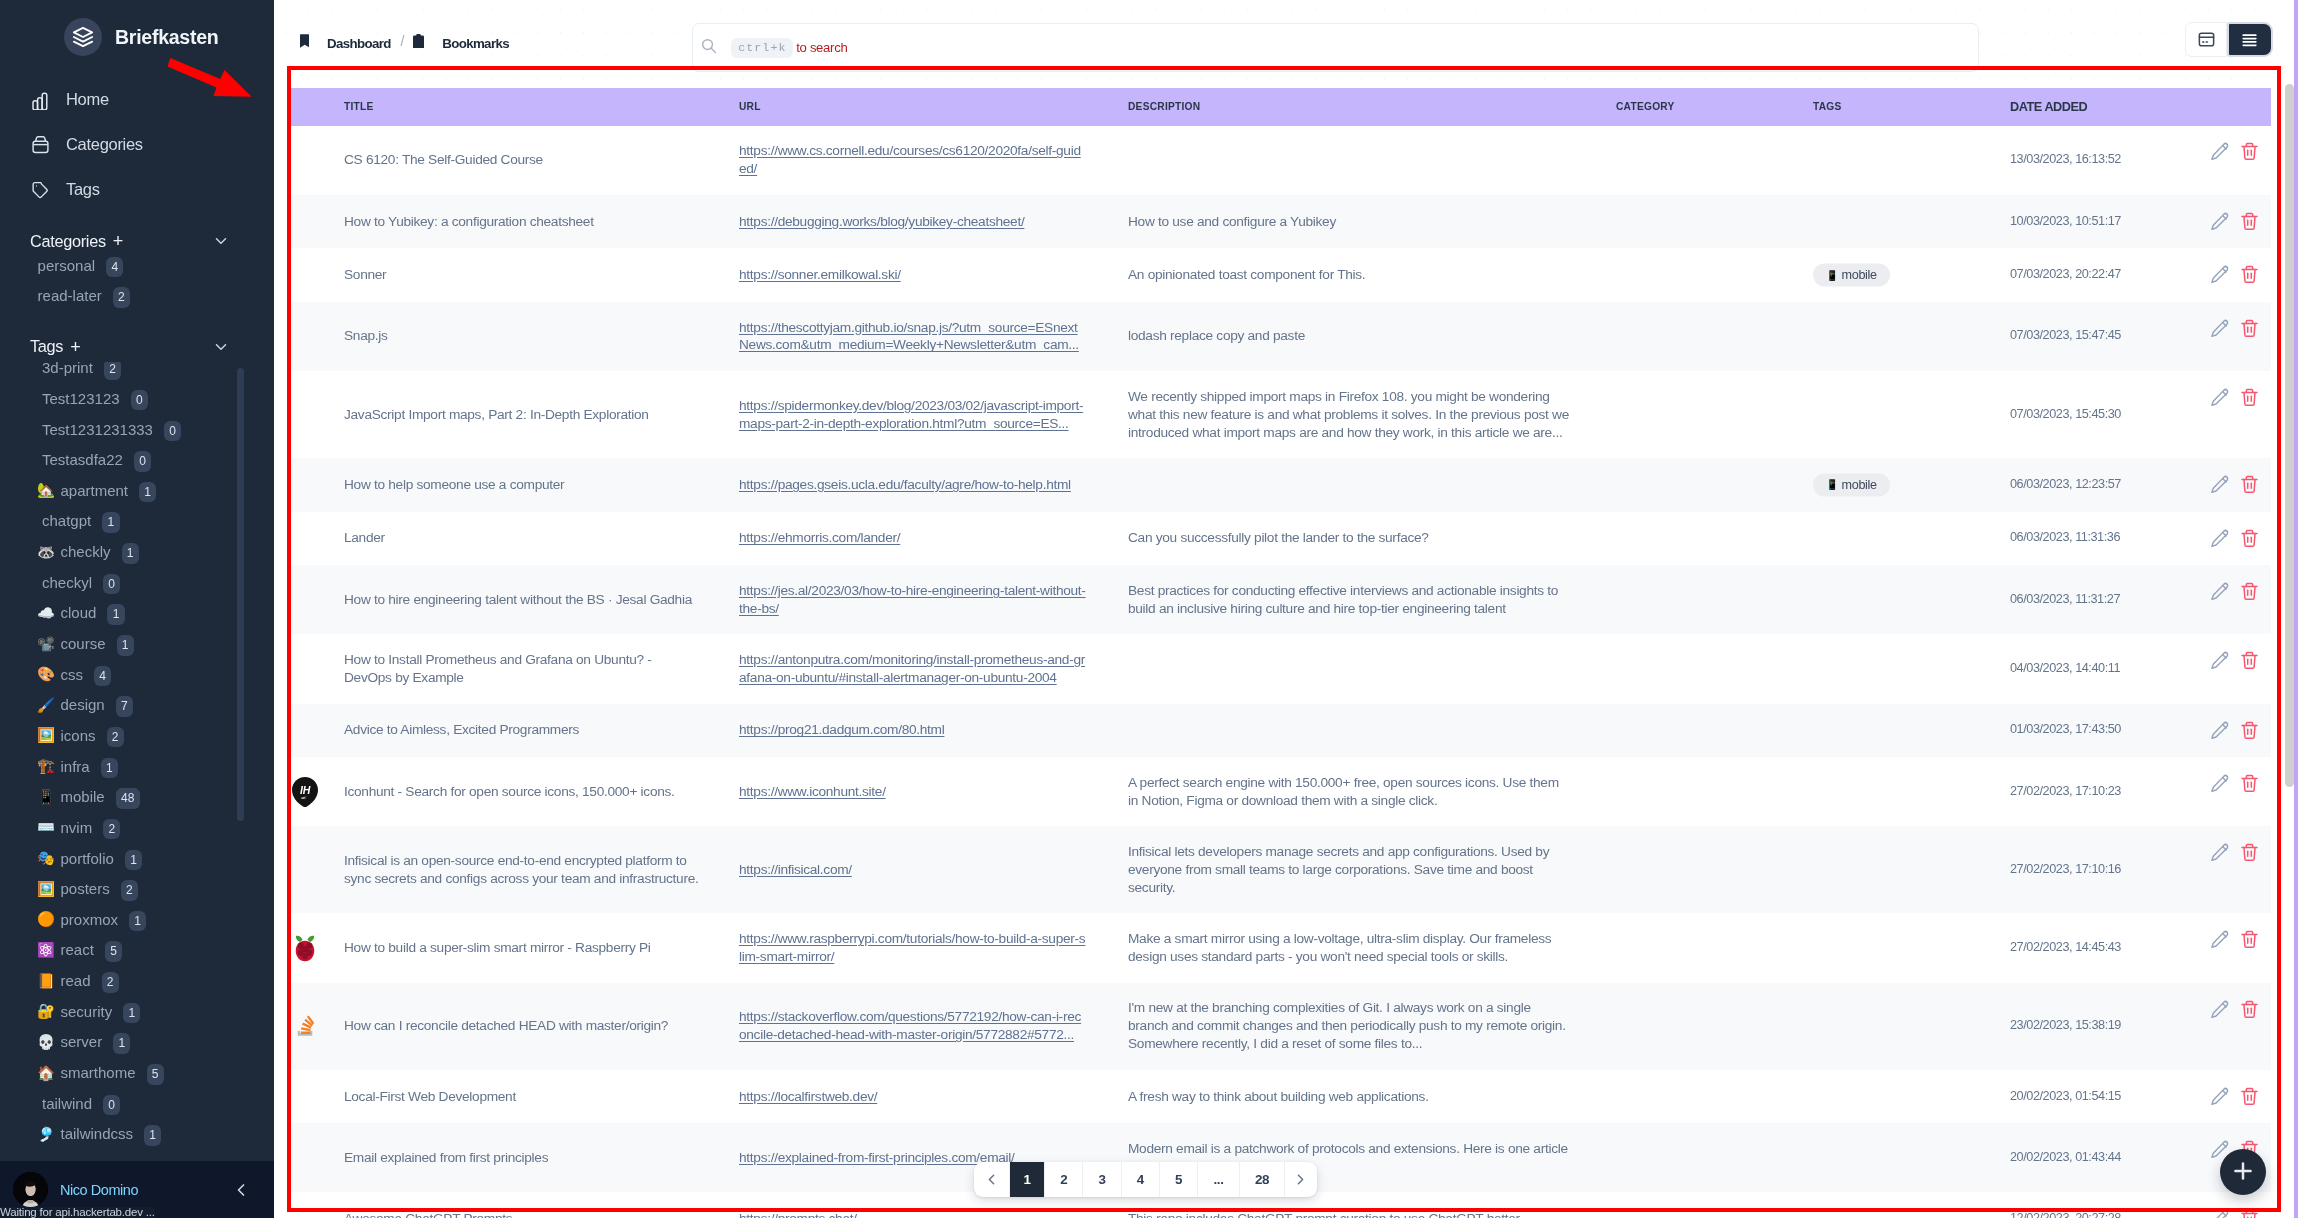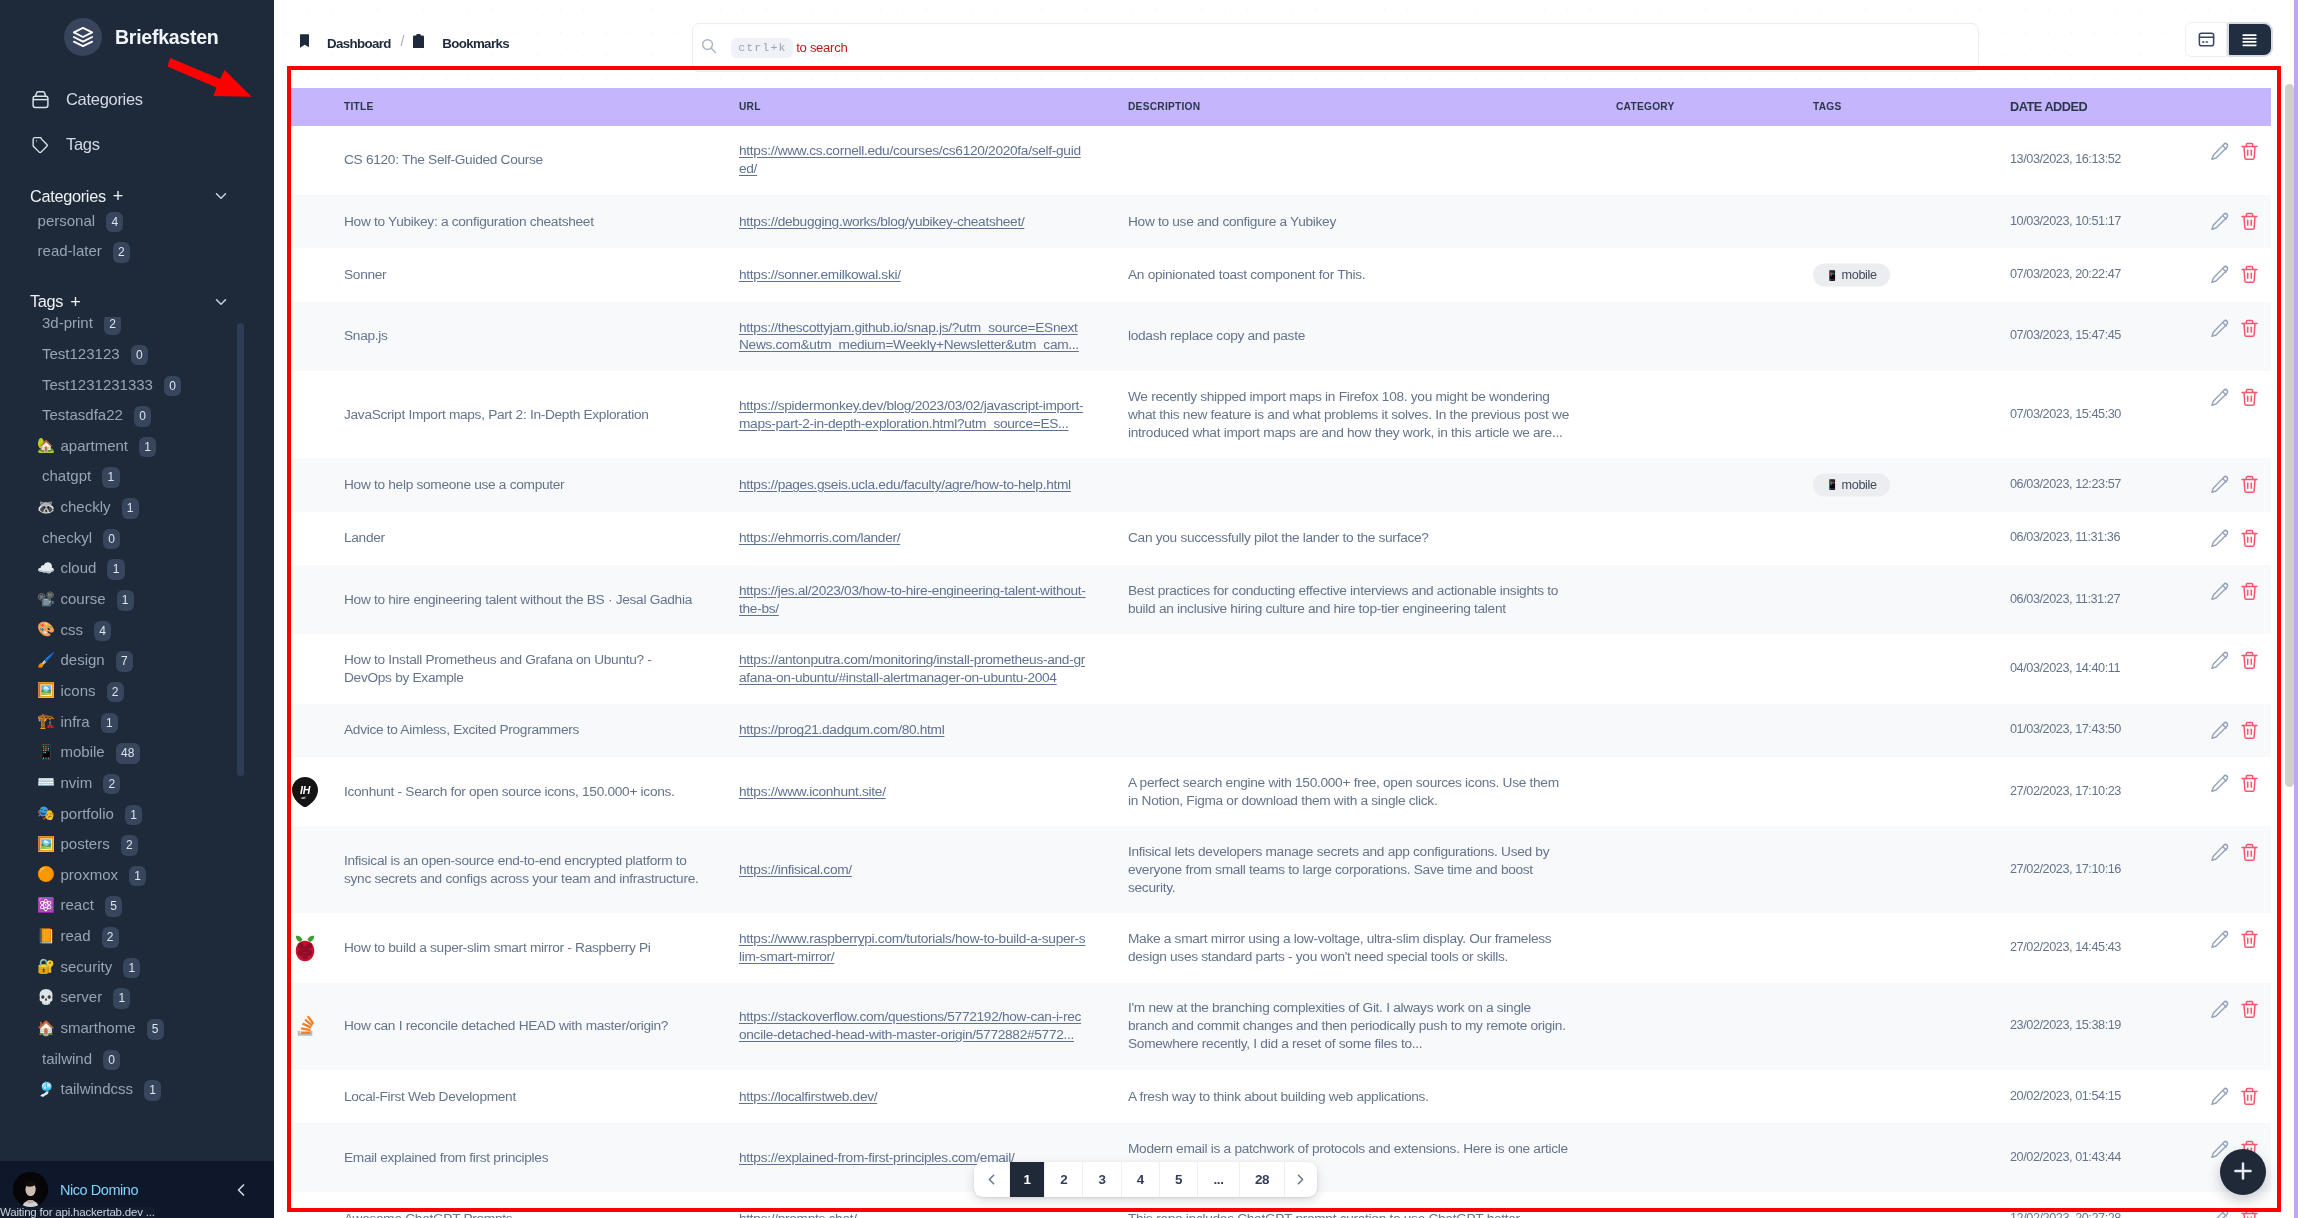--- a/index.html
+++ b/index.html
@@ -107,20 +107,30 @@
           <polyline points="2 17 12 22 22 17"></polyline>
           <polyline points="2 12 12 17 22 12"></polyline>
         </svg>
       </span>
       <span class="brand-name">Briefkasten</span>
     </div>
 
     <nav class="nav">
       <div class="nav-item">
         <span class="ic">
+          <svg width="17" height="21" viewBox="0 0 17 21" fill="none" stroke="#e2e8f0" stroke-width="1.45">
+            <rect x="1.0" y="11.8" width="4.5" height="9.2" rx="2.1"></rect>
+            <rect x="5.6" y="8.8" width="4.5" height="12.2" rx="2.1"></rect>
+            <rect x="10.2" y="4.3" width="4.6" height="16.7" rx="2.15"></rect>
+          </svg>
+        </span>
+        <span>Home</span>
+      </div>
+      <div class="nav-item">
+        <span class="ic">
           <svg width="17" height="19" viewBox="0 0 17 19" fill="none" stroke="#dbe3ec" stroke-width="1.45" stroke-linejoin="round">
             <path d="M3.6 6.2l.9-3.2c.2-.8.8-1.3 1.6-1.3h5.0c.8 0 1.4.5 1.6 1.3l.9 3.2"></path>
             <rect x="1.1" y="6.2" width="14.8" height="11.2" rx="2.2"></rect>
             <line x1="1.3" y1="9.6" x2="15.7" y2="9.6"></line>
           </svg>
         </span>
         <span>Categories</span>
       </div>
       <div class="nav-item">
         <span class="ic">

